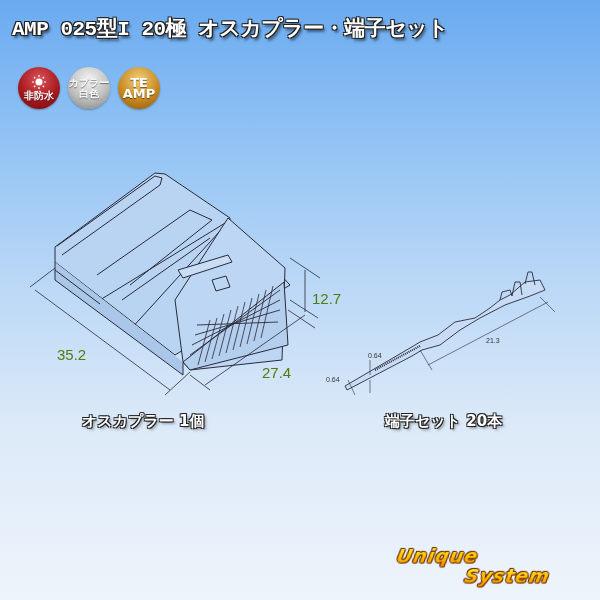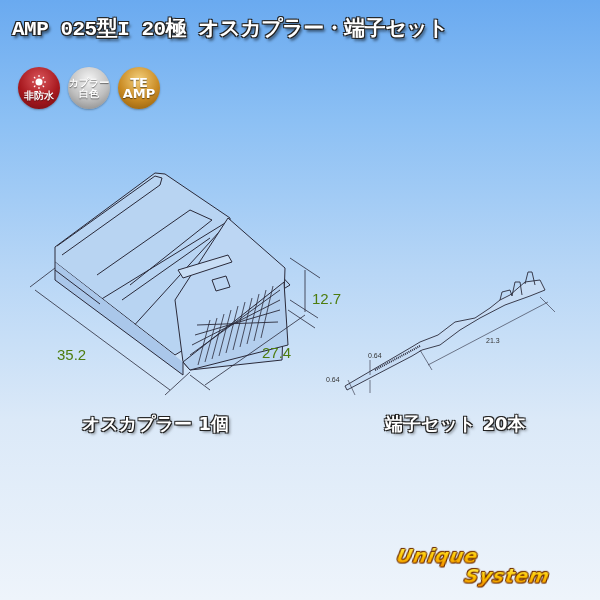--- a/index.html
+++ b/index.html
@@ -22,21 +22,21 @@
     color: #fff; font-weight: bold; font-size: 10px; line-height: 11px; text-align: center;
     text-shadow: 0 1px 1px rgba(0,0,0,0.5);
     box-shadow: 0 1px 2px rgba(0,0,0,0.3);
   }
   .badge.red { background: radial-gradient(circle at 50% 30%, #d9555a 0%, #a8191f 55%, #6e0b10 100%); }
   .badge.silver { background: radial-gradient(circle at 50% 30%, #f4f4f4 0%, #bfbfbf 55%, #7e7e7e 100%); }
   .badge.gold { background: radial-gradient(circle at 50% 30%, #f3cf7c 0%, #c98a22 55%, #8a5709 100%); font-size: 13px; }
   .sun { width: 14px; height: 14px; margin-bottom: 1px; }
   .caption {
     position: absolute; top: 412px;
-    font-weight: bold; font-size: 18px; color: #fff;
+    font-weight: bold; font-size: 15px; color: #fff;
     text-shadow: 1px 1px 0 #222, -1px -1px 0 #222, 1px -1px 0 #222, -1px 1px 0 #222, 2px 2px 3px rgba(0,0,0,0.5);
     white-space: nowrap;
   }
   .dim {
     position: absolute; font-family: "Liberation Sans", sans-serif; color: #4d7c0f;
   }
   .dim.big { font-size: 15px; }
   .dim.small { font-size: 7px; color: #333; }
   svg.draw { position: absolute; left: 0; top: 0; }
   .logo {
@@ -146,21 +146,21 @@
     <line x1="428" y1="365" x2="548" y2="302"></line>
     <line x1="420" y1="350" x2="432" y2="370"></line>
     <line x1="540" y1="297" x2="555" y2="312"></line>
     <line x1="370" y1="360" x2="370" y2="375"></line>
     <line x1="370" y1="380" x2="370" y2="393"></line>
     <line x1="348" y1="380" x2="355" y2="395"></line>
   </g>
 </svg>
 
 <div class="dim big" style="left:57px;top:346px;">35.2</div>
-<div class="dim big" style="left:262px;top:344px;">27.4</div>
+<div class="dim big" style="left:262px;top:364px;">27.4</div>
 <div class="dim big" style="left:312px;top:290px;">12.7</div>
 
 <div class="dim small" style="left:486px;top:337px;">21.3</div>
 <div class="dim small" style="left:368px;top:352px;">0.64</div>
 <div class="dim small" style="left:326px;top:376px;">0.64</div>
 
 <div class="caption" style="left:82px;">オスカプラー 1個</div>
 <div class="caption" style="left:385px;">端子セット 20本</div>
 
 <div class="logo">

